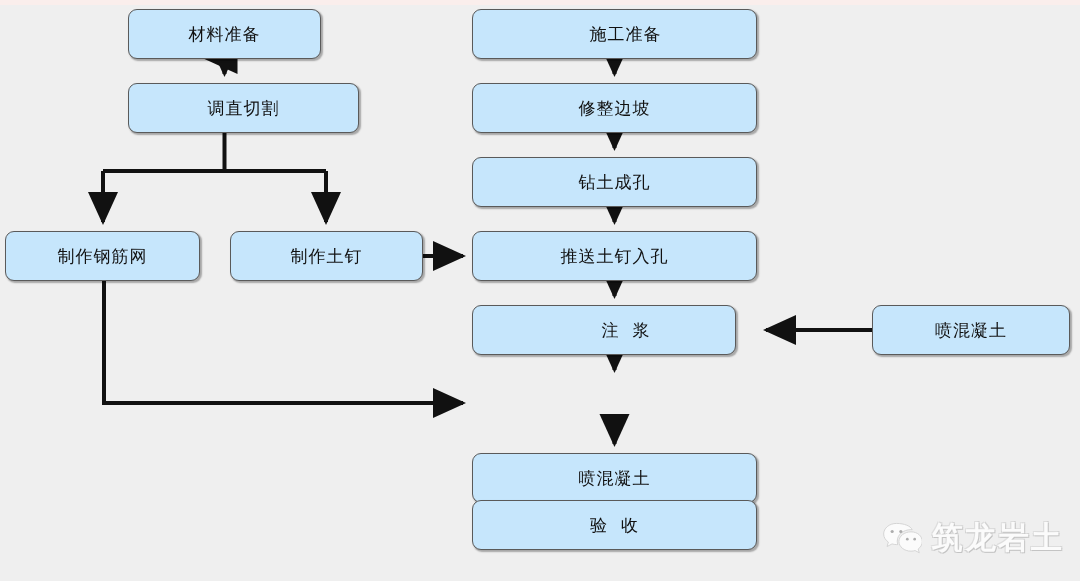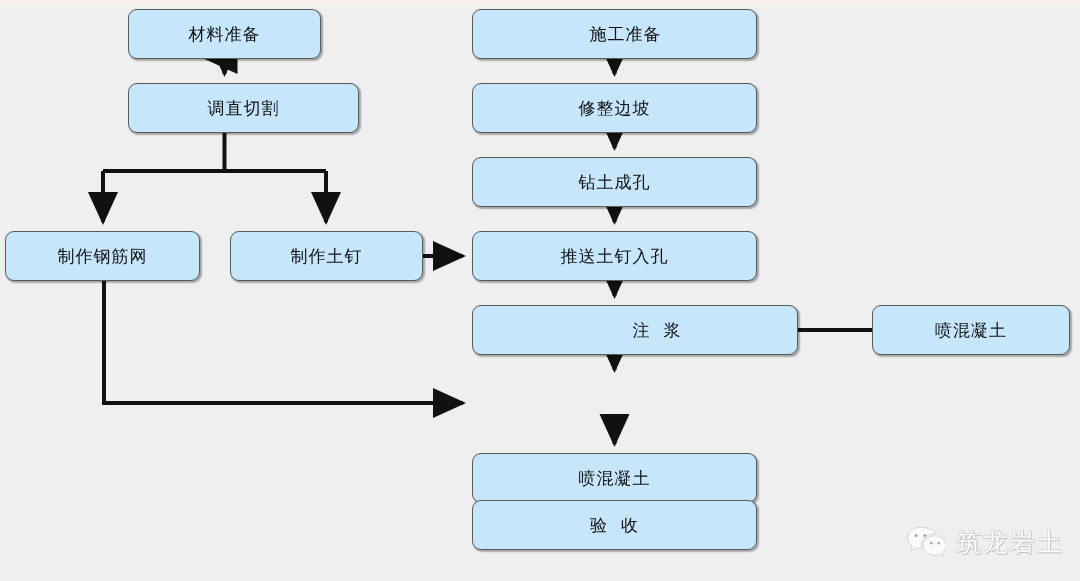--- a/index.html
+++ b/index.html
@@ -64,22 +64,22 @@
     right: 16px;
     bottom: 22px;
     display: flex;
     align-items: center;
     gap: 10px;
     opacity: 0.78;
     pointer-events: none;
   }
   .watermark-text {
     font-family: "DejaVu Sans", "Liberation Sans", sans-serif;
-    font-size: 25px;
-    font-weight: 400;
+    font-size: 31px;
+    font-weight: 700;
     color: #ffffff;
     text-shadow:
        1px  1px 0 #b9b9b9,
       -1px -1px 0 #d9d9d9,
        1px -1px 0 #cccccc,
       -1px  1px 0 #cccccc;
     letter-spacing: 2px;
     white-space: pre;
   }
   .wechat-icon {
@@ -157,21 +157,21 @@
   </div>
 
   <div class="node" style="left:472px; top:157px; width:285px; height:50px;">
     <span class="node-label">钻土成孔</span>
   </div>
 
   <div class="node" style="left:472px; top:231px; width:285px; height:50px;">
     <span class="node-label">推送土钉入孔</span>
   </div>
 
-  <div class="node" style="left:472px; top:305px; width:326px; height:50px;padding-left:44px;">
+  <div class="node" style="left:472px; top:305px; width:264px; height:50px;padding-left:44px;">
     <span class="node-label">注  浆</span>
   </div>
 
 
   <div class="node" style="left:472px; top:453px; width:285px; height:50px;">
     <span class="node-label">喷混凝土</span>
   </div>
 
   <div class="node" style="left:472px; top:500px; width:285px; height:50px;">
     <span class="node-label">验  收</span>

